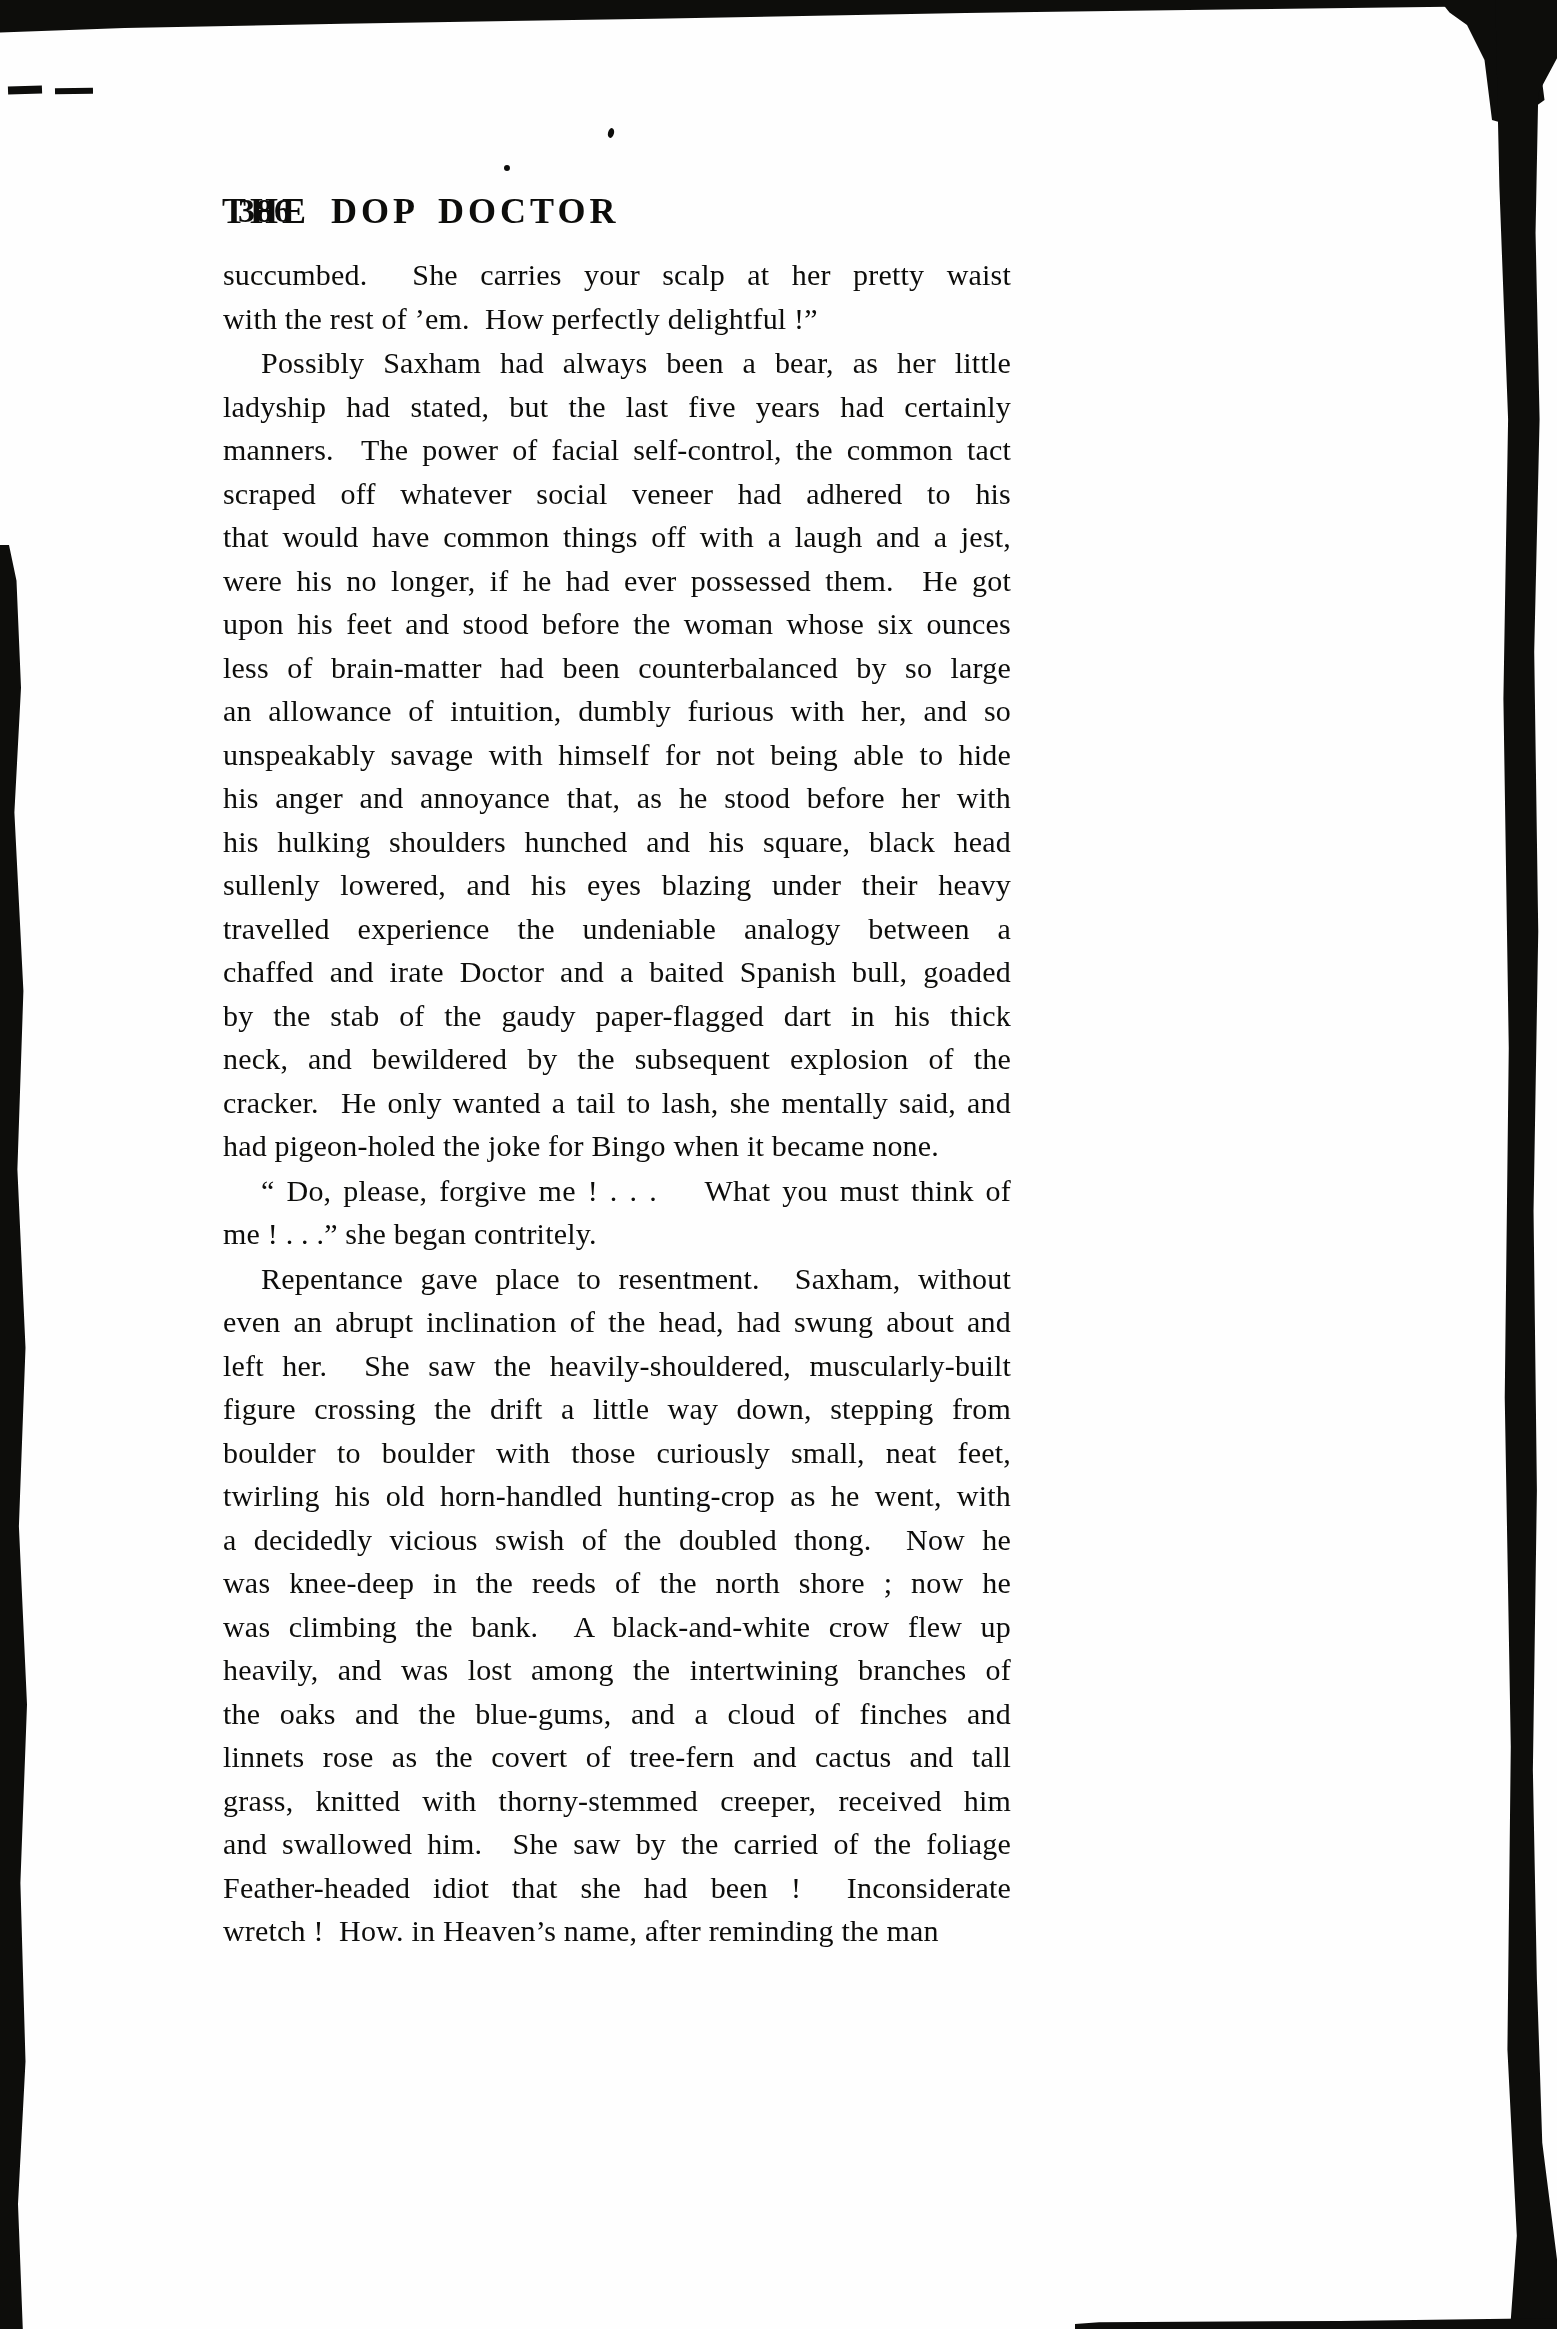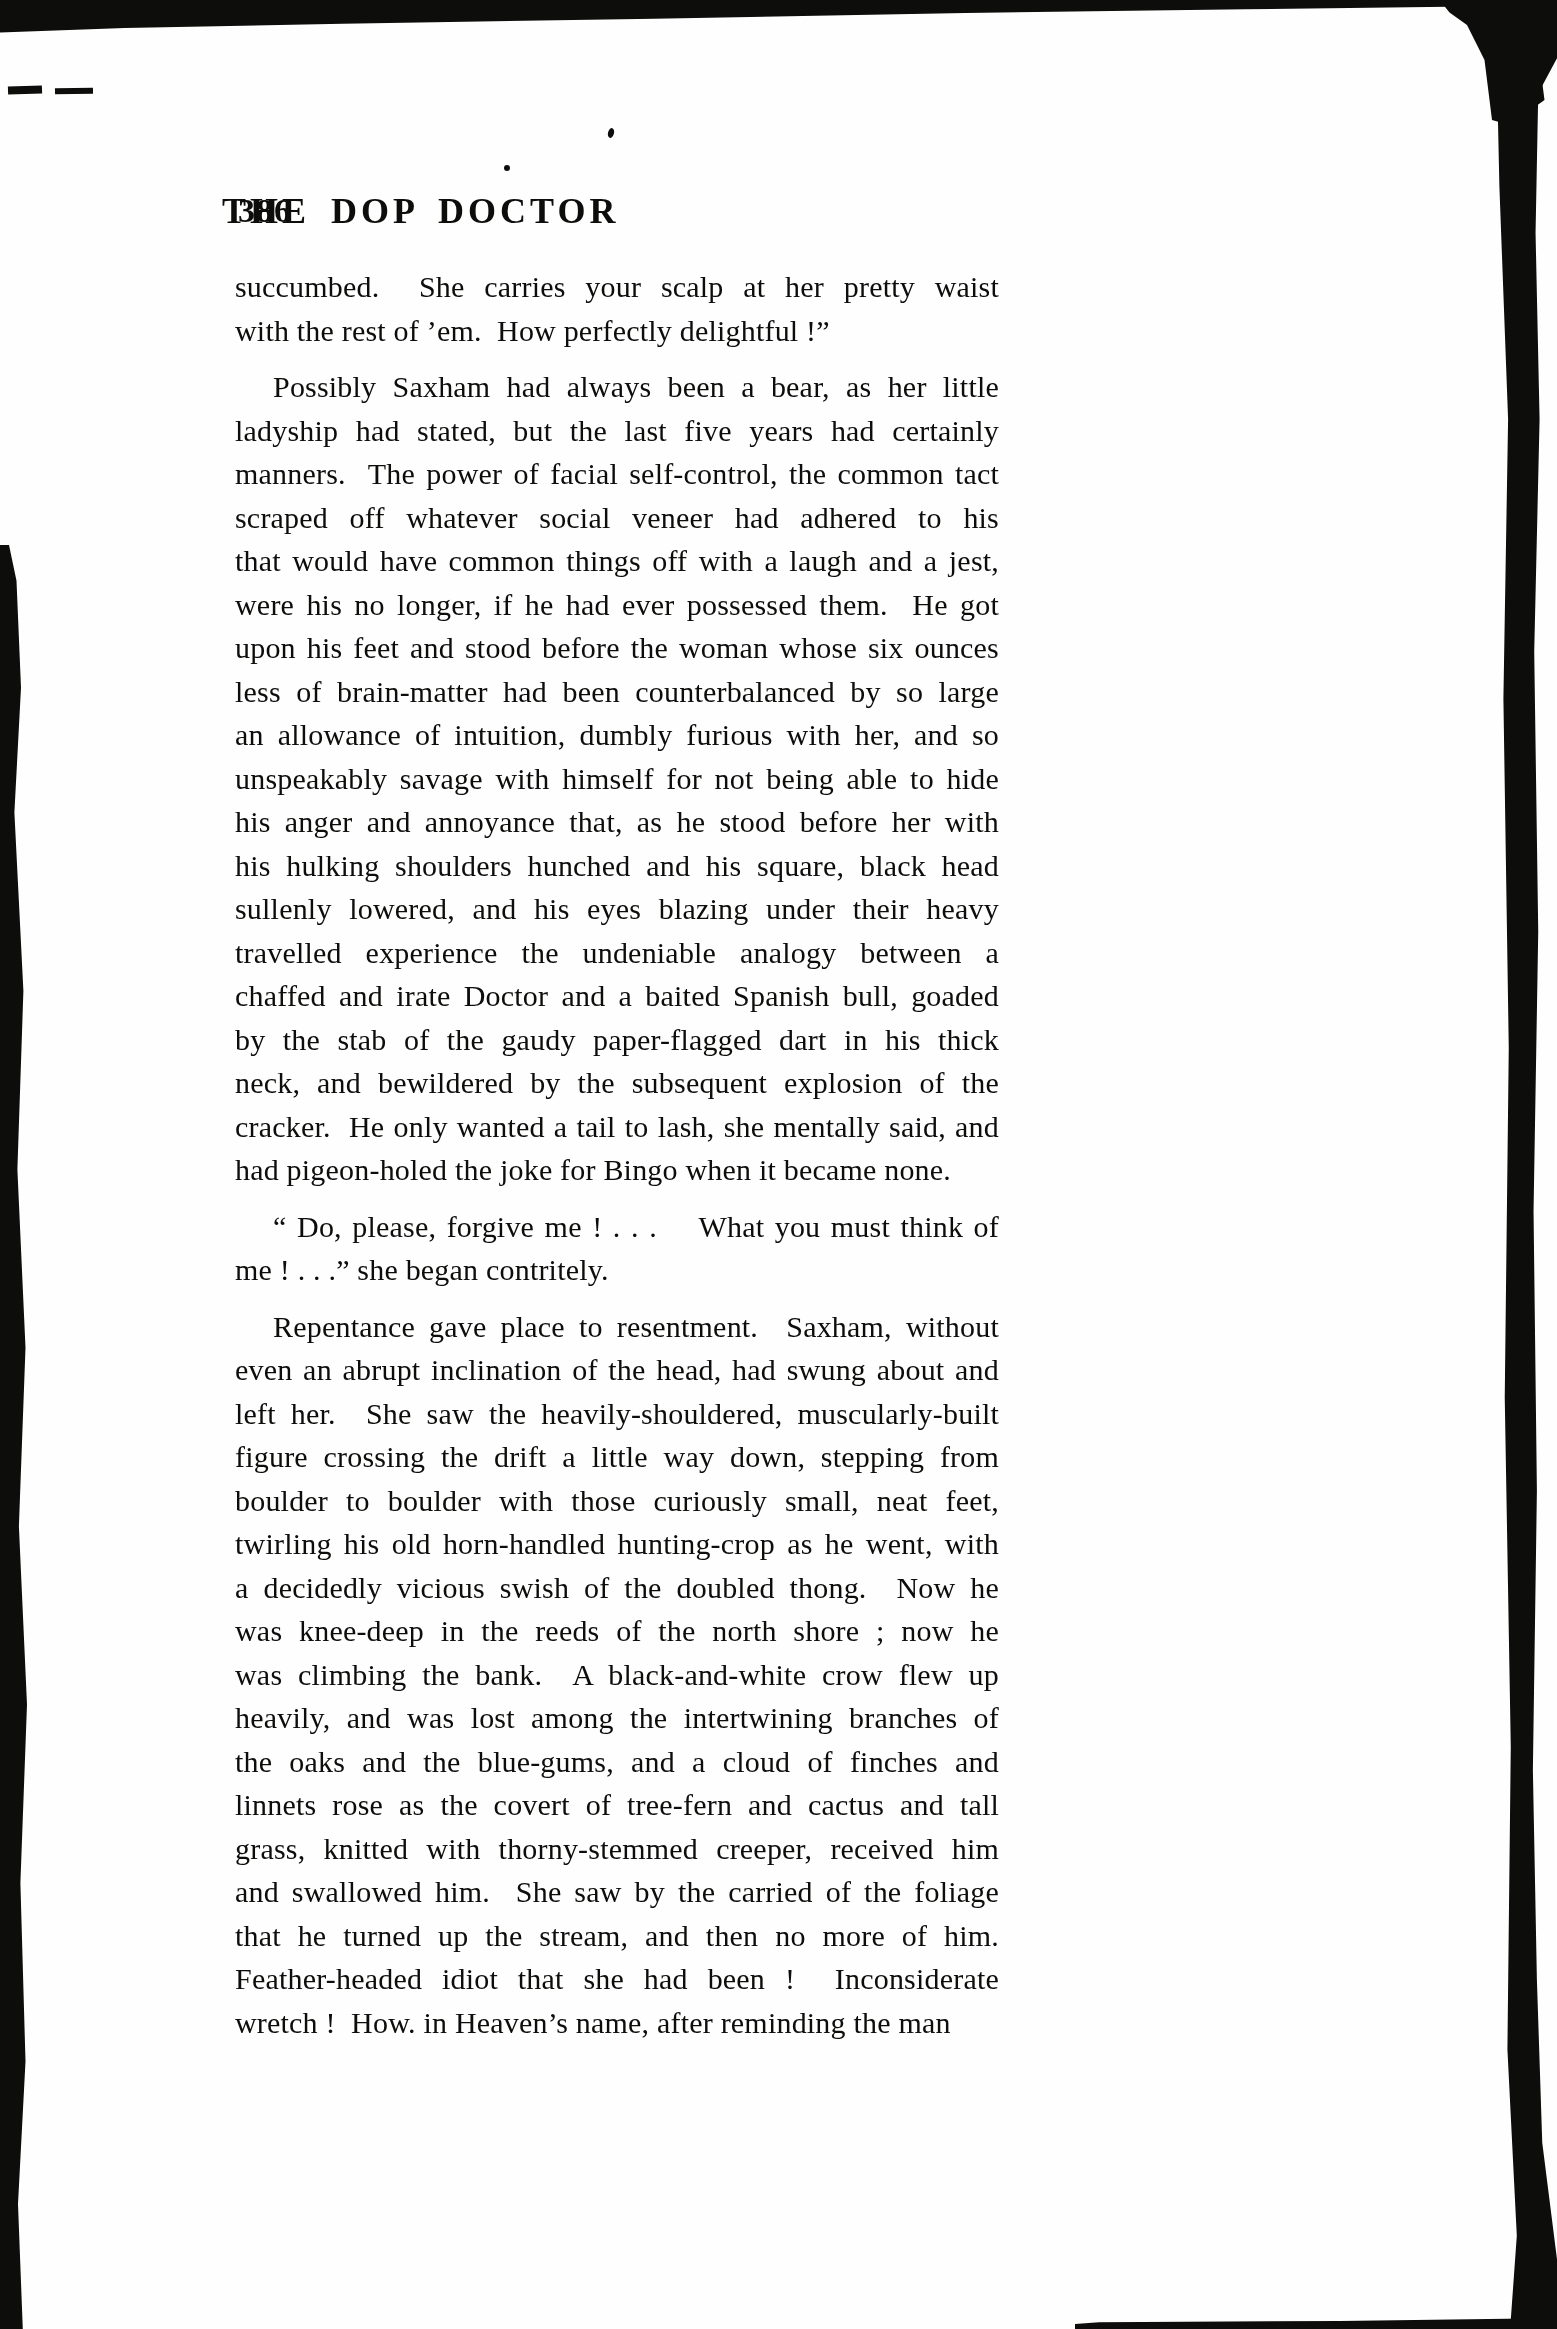--- a/index.html
+++ b/index.html
@@ -49,21 +49,21 @@
   .head-title {
     margin:0; 
     font-size:36px; font-weight:bold; letter-spacing:4px; word-spacing:8px;
   }
 
   
   .text-block {
     position:absolute; left:222px; top:252px; width:790px;
     font-size:30px; line-height:43.5px; letter-spacing:0.2px;
   }
-  .para { margin:13px; }
+  .para { margin:1px; }
   .line {
     white-space:pre-wrap;
     text-align:justify; text-align-last:justify;
   }
   .line.last { text-align-last:left; }
   .line.indent { text-indent:38px; }
 </style>
 </head>
 <body>
 
@@ -122,19 +122,18 @@
         <div class="line">boulder to boulder with those curiously small, neat feet,</div>
         <div class="line">twirling his old horn-handled hunting-crop as he went, with</div>
         <div class="line">a decidedly vicious swish of the doubled thong.  Now he</div>
         <div class="line">was knee-deep in the reeds of the north shore ; now he</div>
         <div class="line">was climbing the bank.  A black-and-white crow flew up</div>
         <div class="line">heavily, and was lost among the intertwining branches of</div>
         <div class="line">the oaks and the blue-gums, and a cloud of finches and</div>
         <div class="line">linnets rose as the covert of tree-fern and cactus and tall</div>
         <div class="line">grass, knitted with thorny-stemmed creeper, received him</div>
         <div class="line">and swallowed him.  She saw by the carried of the foliage</div>
-        <div class="line">that he turned up the stream, and then no more of him.</div>
         <div class="line">Feather-headed idiot that she had been !  Inconsiderate</div>
         <div class="line last">wretch !  How. in Heaven’s name, after reminding the man</div>
       </div>
     </div>
 
 </div>
 
 </body></html>

